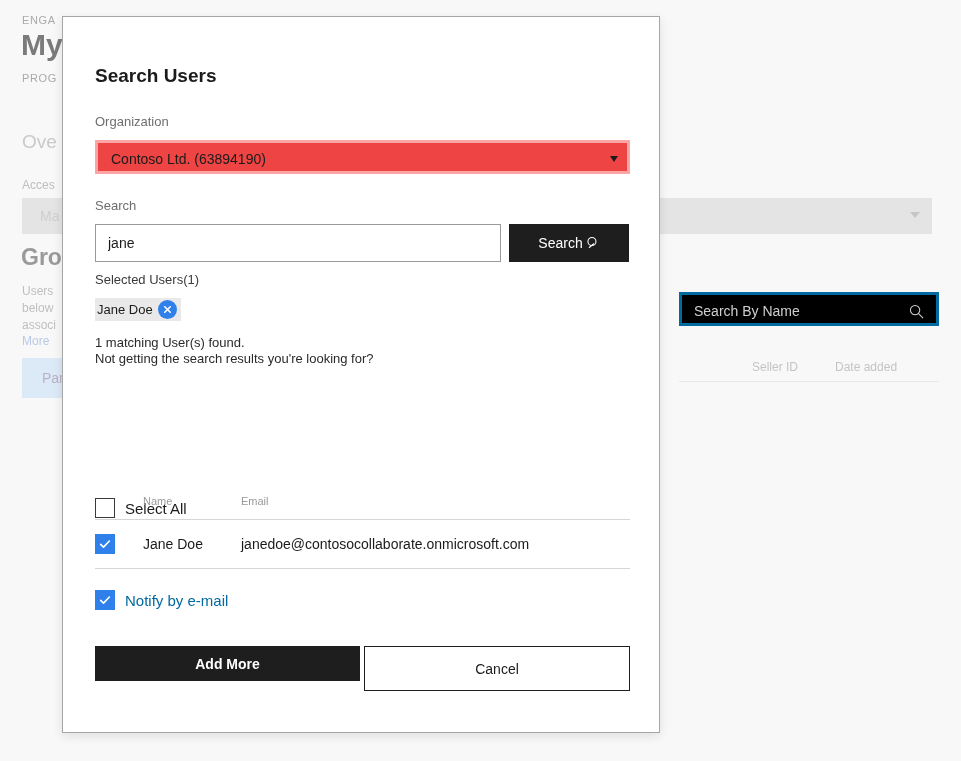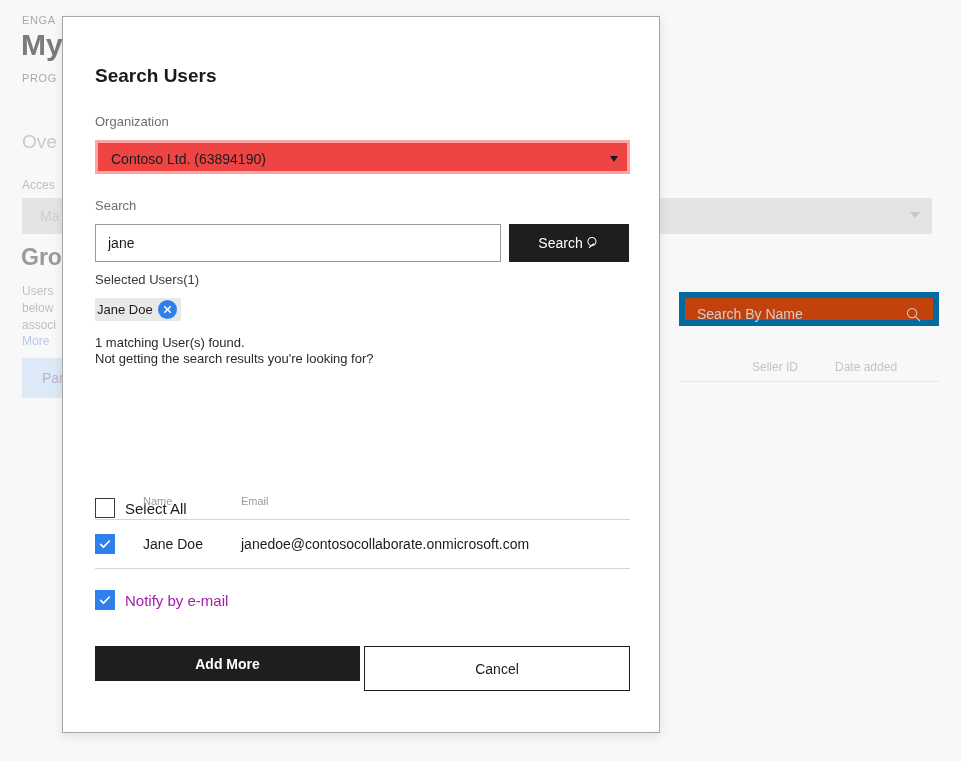--- a/index.html
+++ b/index.html
@@ -133,22 +133,22 @@
     font-size: 14px;
     color: #b9b2c9;
     white-space: nowrap;
   }
   .bg-searchbox {
     position: absolute;
     left: 679px;
     top: 292px;
     width: 260px;
     height: 34px;
-    border: 6px solid #0369a1;
-    background: #c2410c;
+    border: 3px solid #0369a1;
+    background: #000000;
     box-sizing: border-box;
   }
   .bg-searchbox-ph {
     position: absolute;
     left: 12px;
     top: 8px;
     font-size: 14px;
     color: #cfcfcf;
   }
   .bg-mag {
@@ -384,21 +384,21 @@
     position: absolute;
     left: 32px;
     top: 573px;
     display: flex;
     align-items: center;
     cursor: pointer;
   }
   .notify-label {
     margin-left: 10px;
     font-size: 15px;
-    color: #a21caf;
+    color: #0369a1;
     text-align: center;
   }
 
   .btn-primary {
     position: absolute;
     left: 32px;
     top: 629px;
     width: 265px;
     height: 35px;
     background: #1e1e1e;

